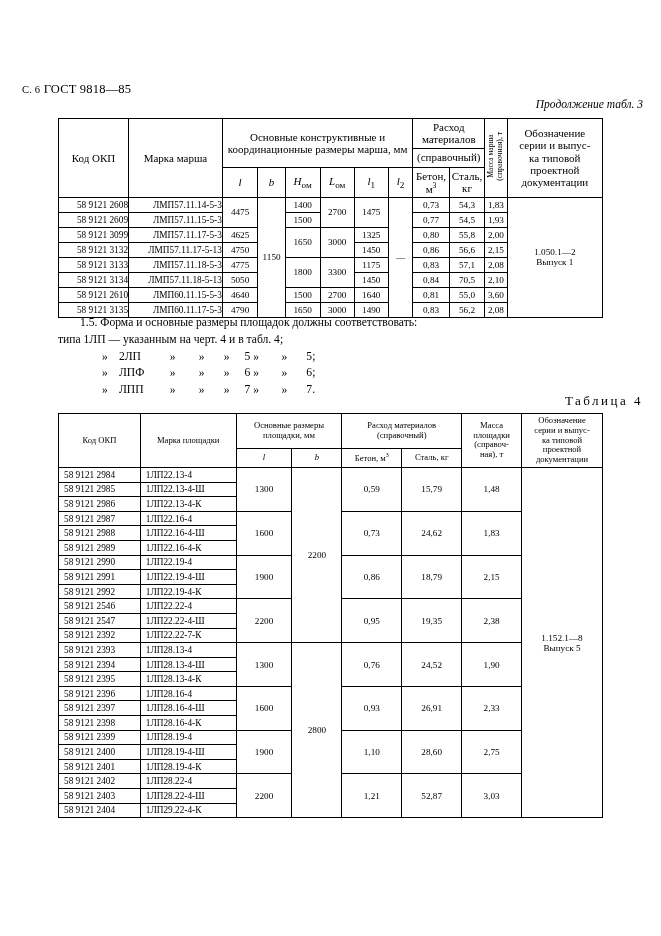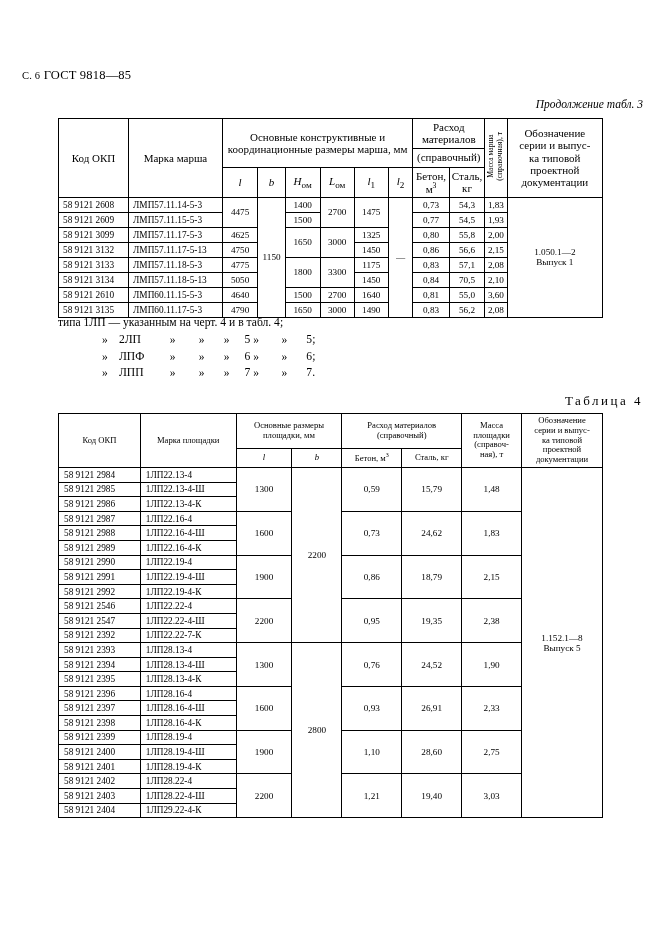--- a/index.html
+++ b/index.html
@@ -11,21 +11,21 @@
     position:relative;
     overflow:hidden;
   }
   .page{
     position:absolute;
     left:0;top:0;
     width:661px;height:936px;
   }
   .hdr{
     position:absolute;
-    left:22px;top:68px;
+    left:22px;top:82px;
     font-size:12.5px;
     letter-spacing:0.2px;
   }
   .hdr .pg{font-size:10.5px;}
   .contd{
     position:absolute;
     right:18px;top:98px;
     font-style:italic;
     font-size:11.5px;
   }
@@ -38,21 +38,21 @@
     padding:0;
     text-align:center;
     vertical-align:middle;
     font-weight:normal;
   }
   
   #t3-wrap{position:absolute;left:58px;top:118px;}
   #t3{width:545px;}
   #t3 td{height:14px;}
   #t3 .hcell{font-size:11px;line-height:1.12;padding:2px 2px;}
-  #t3 .lcell{text-align:left;padding-left:4px;font-size:9.3px;}
+  #t3 .lcell{text-align:right;padding-left:4px;font-size:9.3px;}
   #t3 .vert{
     font-size:7.6px;
     line-height:1.1;
     white-space:nowrap;
   }
   .vtext{
     writing-mode:vertical-rl;
     transform:rotate(180deg);
     display:inline-block;
     line-height:1.15;
@@ -217,20 +217,24 @@
         <td>1490</td>
         <td>0,83</td>
         <td>56,2</td>
         <td>2,08</td>
       </tr>
     </tbody>
       </table>
   </div>
 
   <div class="para">
+    <div>
+      <span style="margin-left:22px">1.5.</span>
+      <span>Форма и основные размеры площадок должны соответствовать:</span>
+    </div>
     <div class="ind">типа 1ЛП — указанным на черт. 4 и в табл. 4;</div>
     <div class="l2">
       <span style="display:inline-block;width:14px">»</span>
       <span style="display:inline-block;width:48px">2ЛП</span>
       <span style="display:inline-block;width:26px">»</span>
       <span style="display:inline-block;width:22px">»</span>
       <span style="display:inline-block;width:18px">»</span>
       <span style="display:inline-block;width:34px">5 »</span>
       <span style="display:inline-block;width:22px">»</span>
       <span>5;</span>
@@ -411,21 +415,21 @@
       <tr>
         <td class="lcell">58 9121 2401</td>
         <td class="lcell">1ЛП28.19-4-К</td>
       </tr>
 
       <tr>
         <td class="lcell">58 9121 2402</td>
         <td class="lcell">1ЛП28.22-4</td>
         <td rowspan="3">2200</td>
         <td rowspan="3">1,21</td>
-        <td rowspan="3">19,40</td>
+        <td rowspan="3">52,87</td>
         <td rowspan="3">3,03</td>
       </tr>
       <tr>
         <td class="lcell">58 9121 2403</td>
         <td class="lcell">1ЛП28.22-4-Ш</td>
       </tr>
       <tr>
         <td class="lcell">58 9121 2404</td>
         <td class="lcell">1ЛП29.22-4-К</td>
       </tr>

